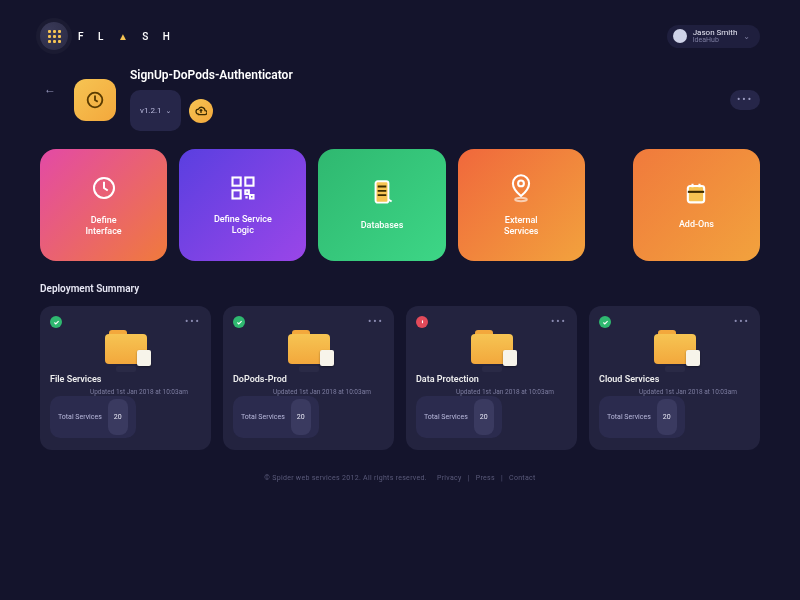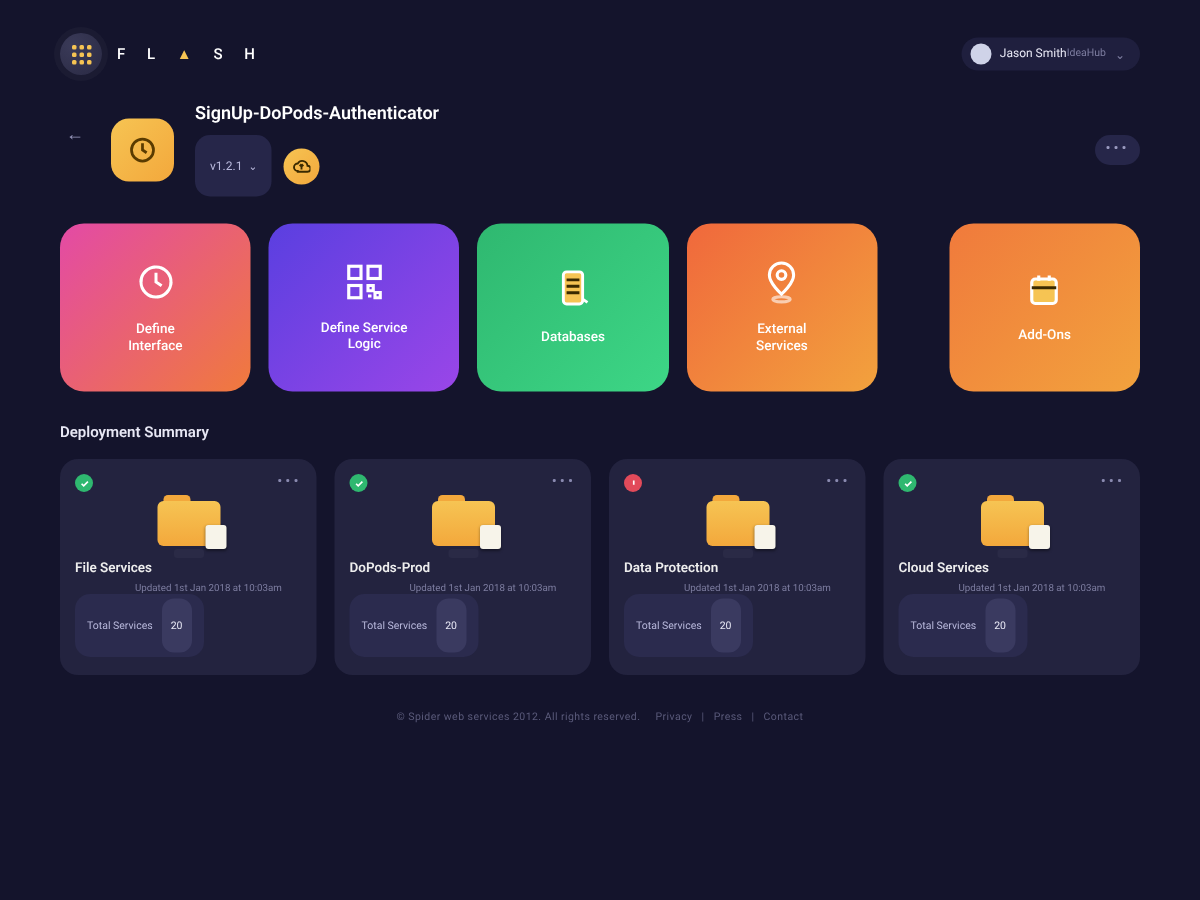--- a/index.html
+++ b/index.html
@@ -38,21 +38,21 @@
   }
   .menu-grid { display: grid; grid-template-columns: repeat(3,3px); grid-auto-rows:3px; gap:2px; }
   .menu-grid span { background:#f6c453; border-radius:1px; }
   .brand-text { letter-spacing: 6px; font-size: 10px; font-weight: 500; }
   .brand-text .tri { color:#f6c453; }
   .user-chip {
     display:flex; align-items:center; gap:6px;
     background:#1f1f3e; border-radius:12px; padding:4px 10px 4px 6px;
   }
   .avatar { width:14px; height:14px; border-radius:50%; background:#cfd3e8; display:inline-block;}
-  .user-meta { display:flex; flex-direction:row; line-height:1;justify-content:space-between;}
+  .user-meta { display:flex; flex-direction:column; line-height:1;justify-content:space-between;}
   .user-name { font-size:8px; color:#e8e8f5;}
   .user-sub { font-size:7px; color:#7d7da0;}
   .chev { color:#7d7da0; font-size:8px;}
   
   .title-row { display:flex; align-items:center; gap:14px; padding: 0 0 18px 34px; position:relative;}
   .back-arrow { color:#9a9abf; font-size:12px; position:absolute; left:4px; top:14px;}
   .app-icon {
     width:42px; height:42px; border-radius:12px;
     background: linear-gradient(135deg,#f6c453,#f3a83c);
     display:flex; align-items:center; justify-content:center;

